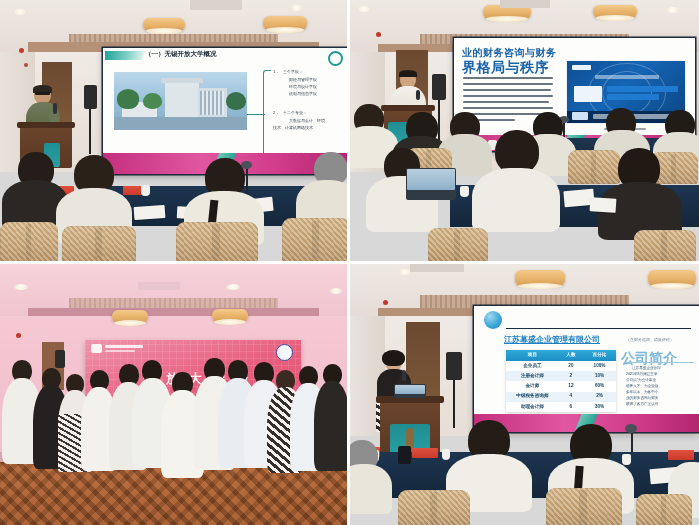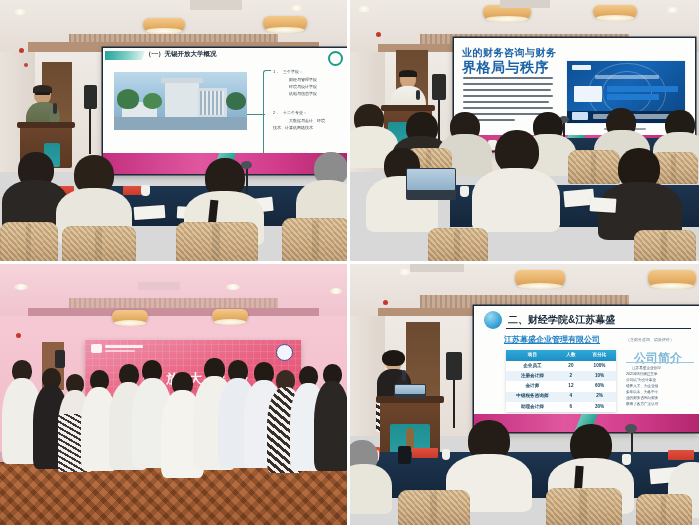--- a/index.html
+++ b/index.html
@@ -426,21 +426,20 @@
     <div class="drumlamp" style="left:298px;top:6px;width:48px;height:16px;"></div>
     <div class="downlight" style="left:48px;top:5px;width:14px;height:6px;"></div>
     <div class="layer" style="left:60px;top:0;width:54px;height:8px;background:#d7d1c9;"></div>
     <div class="fire-dot" style="left:33px;top:36px;"></div>
     <div class="door" style="left:56px;top:58px;width:34px;height:84px;"></div>
     <div class="speaker-box" style="left:96px;top:88px;width:16px;height:28px;"></div>
     <div class="tripod" style="left:103px;top:116px;width:2px;height:48px;"></div>
 
     <div class="screen" style="left:124px;top:42px;width:225px;height:126px;">
       <div class="br-globe" style="left:10px;top:5px;width:18px;height:18px;"></div>
-      <div class="br-title" style="left:34px;top:7px;font-size:10px;">二、财经学院&amp;江苏幕盛</div>
       <div class="br-rule" style="left:32px;top:22px;width:185px;height:1.2px;"></div>
 
       <div class="br-sub" style="left:30px;top:28px;font-size:8px;text-decoration:underline;">江苏幕盛企业管理有限公司</div>
       <div class="br-note" style="left:152px;top:31px;font-size:4px;">（含财务咨询、绩效评价）</div>
 
       <div class="slide-table" style="left:32px;top:44px;width:110px;height:62px;">
         <div class="st-row st-head" style="height:11px;">
           <div class="st-cell st-c1">项目</div>
           <div class="st-cell st-c2">人数</div>
           <div class="st-cell st-c3">百分比</div>
@@ -467,21 +466,21 @@
             <div class="st-cell st-c3">2%</div>
           </div>
           <div class="st-row" style="height:10.2px;">
             <div class="st-cell st-c1">助理会计师</div>
             <div class="st-cell st-c2">6</div>
             <div class="st-cell st-c3">30%</div>
           </div>
         </div>
       </div>
 
-      <div class="br-col-title" style="left:160px;top:44px;font-size:12px;">公司简介</div>
+      <div class="br-col-title" style="left:147px;top:44px;font-size:14px;">公司简介</div>
       <div class="br-col-rule" style="left:152px;top:56px;width:68px;height:1px;"></div>
       <div class="br-note" style="left:158px;top:60px;font-size:3.6px;color:#2b4a64;">江苏幕盛企业管理</div>
       <div class="br-note" style="left:152px;top:66px;font-size:3.6px;color:#2b4a64;">2021年8月搬迁至学</div>
       <div class="br-note" style="left:152px;top:72px;font-size:3.6px;color:#2b4a64;">公司以"为会计事业</div>
       <div class="br-note" style="left:152px;top:78px;font-size:3.6px;color:#2b4a64;">培养人才、为企业创</div>
       <div class="br-note" style="left:152px;top:84px;font-size:3.6px;color:#2b4a64;">多年以来、为各中小</div>
       <div class="br-note" style="left:152px;top:90px;font-size:3.6px;color:#2b4a64;">业的财务咨询与财务</div>
       <div class="br-note" style="left:152px;top:96px;font-size:3.6px;color:#2b4a64;">获得了各方广泛认可</div>
 
       <div class="scr-band" style="height:14%;"></div>

